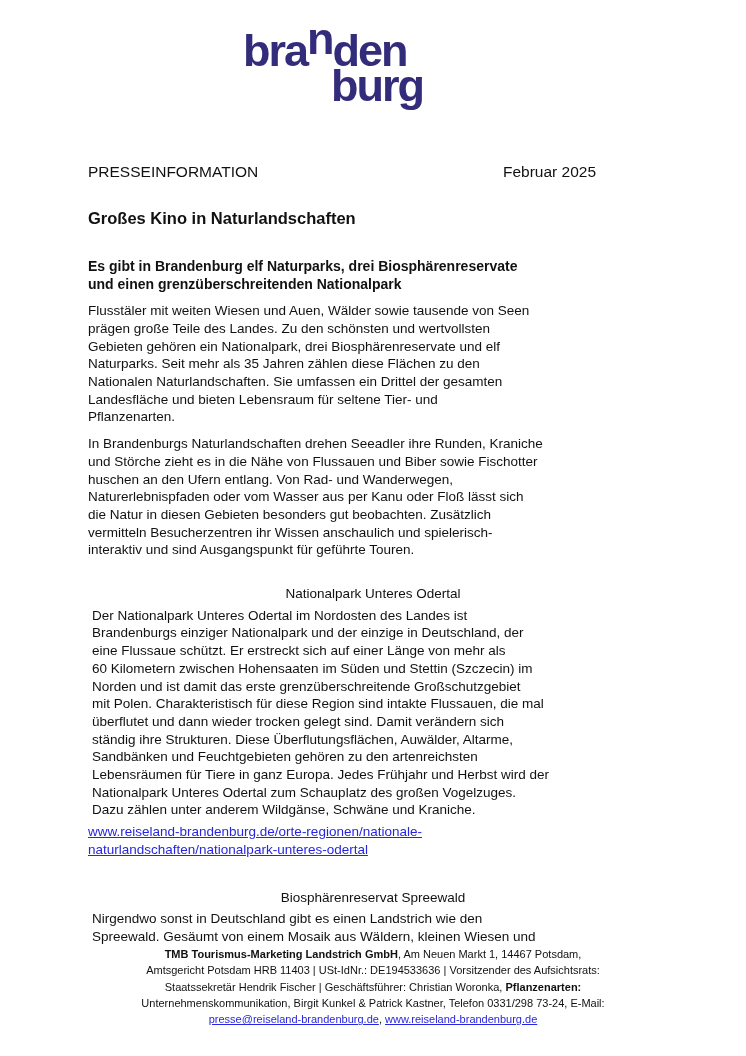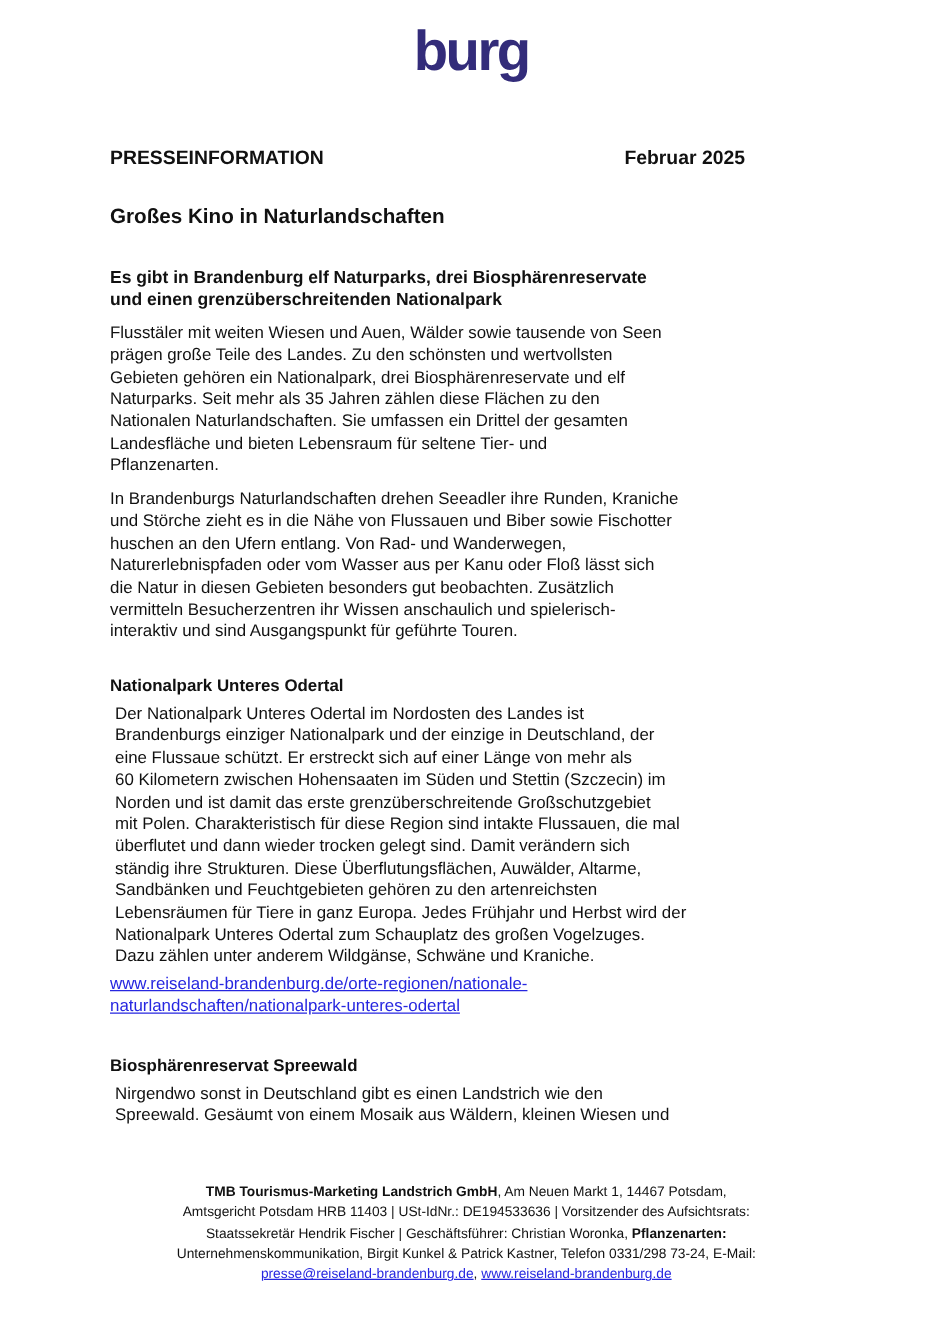--- a/index.html
+++ b/index.html
@@ -31,21 +31,21 @@
   .logo-line1 .raised { position: relative; top: -12px; }
   .logo-line2 { font-size: 45px; line-height: 1; margin-top: -10px; margin-left: 88px; }
 
   
   .header-row {
     margin-top: 55px;
     width: 508px;
     display: flex;
     justify-content: space-between;
     font-size: 15.5px;
-    font-weight: bold;
+    font-weight: normal;
     line-height: 18px;
   }
 
   h1.doc-title {
     margin: 28px 0 0 0;
     font-size: 16.5px;
     font-weight: bold;
     line-height: 19px;
   }
   .doc-subtitle {
@@ -64,22 +64,23 @@
     margin: 9px 0 0 0;
   }
   p.para.bold { font-weight: normal; margin-top: 9px; }
   p.para.first-of-section { margin: 4px; }
 
   .section { margin-top: 26px; }
   .section-2 { margin-top: 30px; }
   .section h3 {
     margin: 0;
     font-size: 13.5px;
-    font-weight: bold;
+    font-weight: normal;
     line-height: 17.7px;
+    text-align: center;
   }
   a.doc-link {
     display: inline-block;
     font-size: 13.5px;
     line-height: 17.7px;
     color: var(--link-color);
     text-decoration: underline;
     white-space: pre-line;
     cursor: pointer;
   }
@@ -100,20 +101,21 @@
     text-decoration: underline;
     cursor: pointer;
   }
 </style>
 </head>
 <body>
 
 <div class="page">
 
   <div class="logo">
+    <div class="logo-line1"><span>bra</span><span class="raised">n</span><span>den</span></div>
     <div class="logo-line2">burg</div>
   </div>
 
   <div class="header-row">
     <span>PRESSEINFORMATION</span>
     <span>Februar 2025</span>
   </div>
 
   <h1 class="doc-title">Großes Kino in Naturlandschaften</h1>
 

